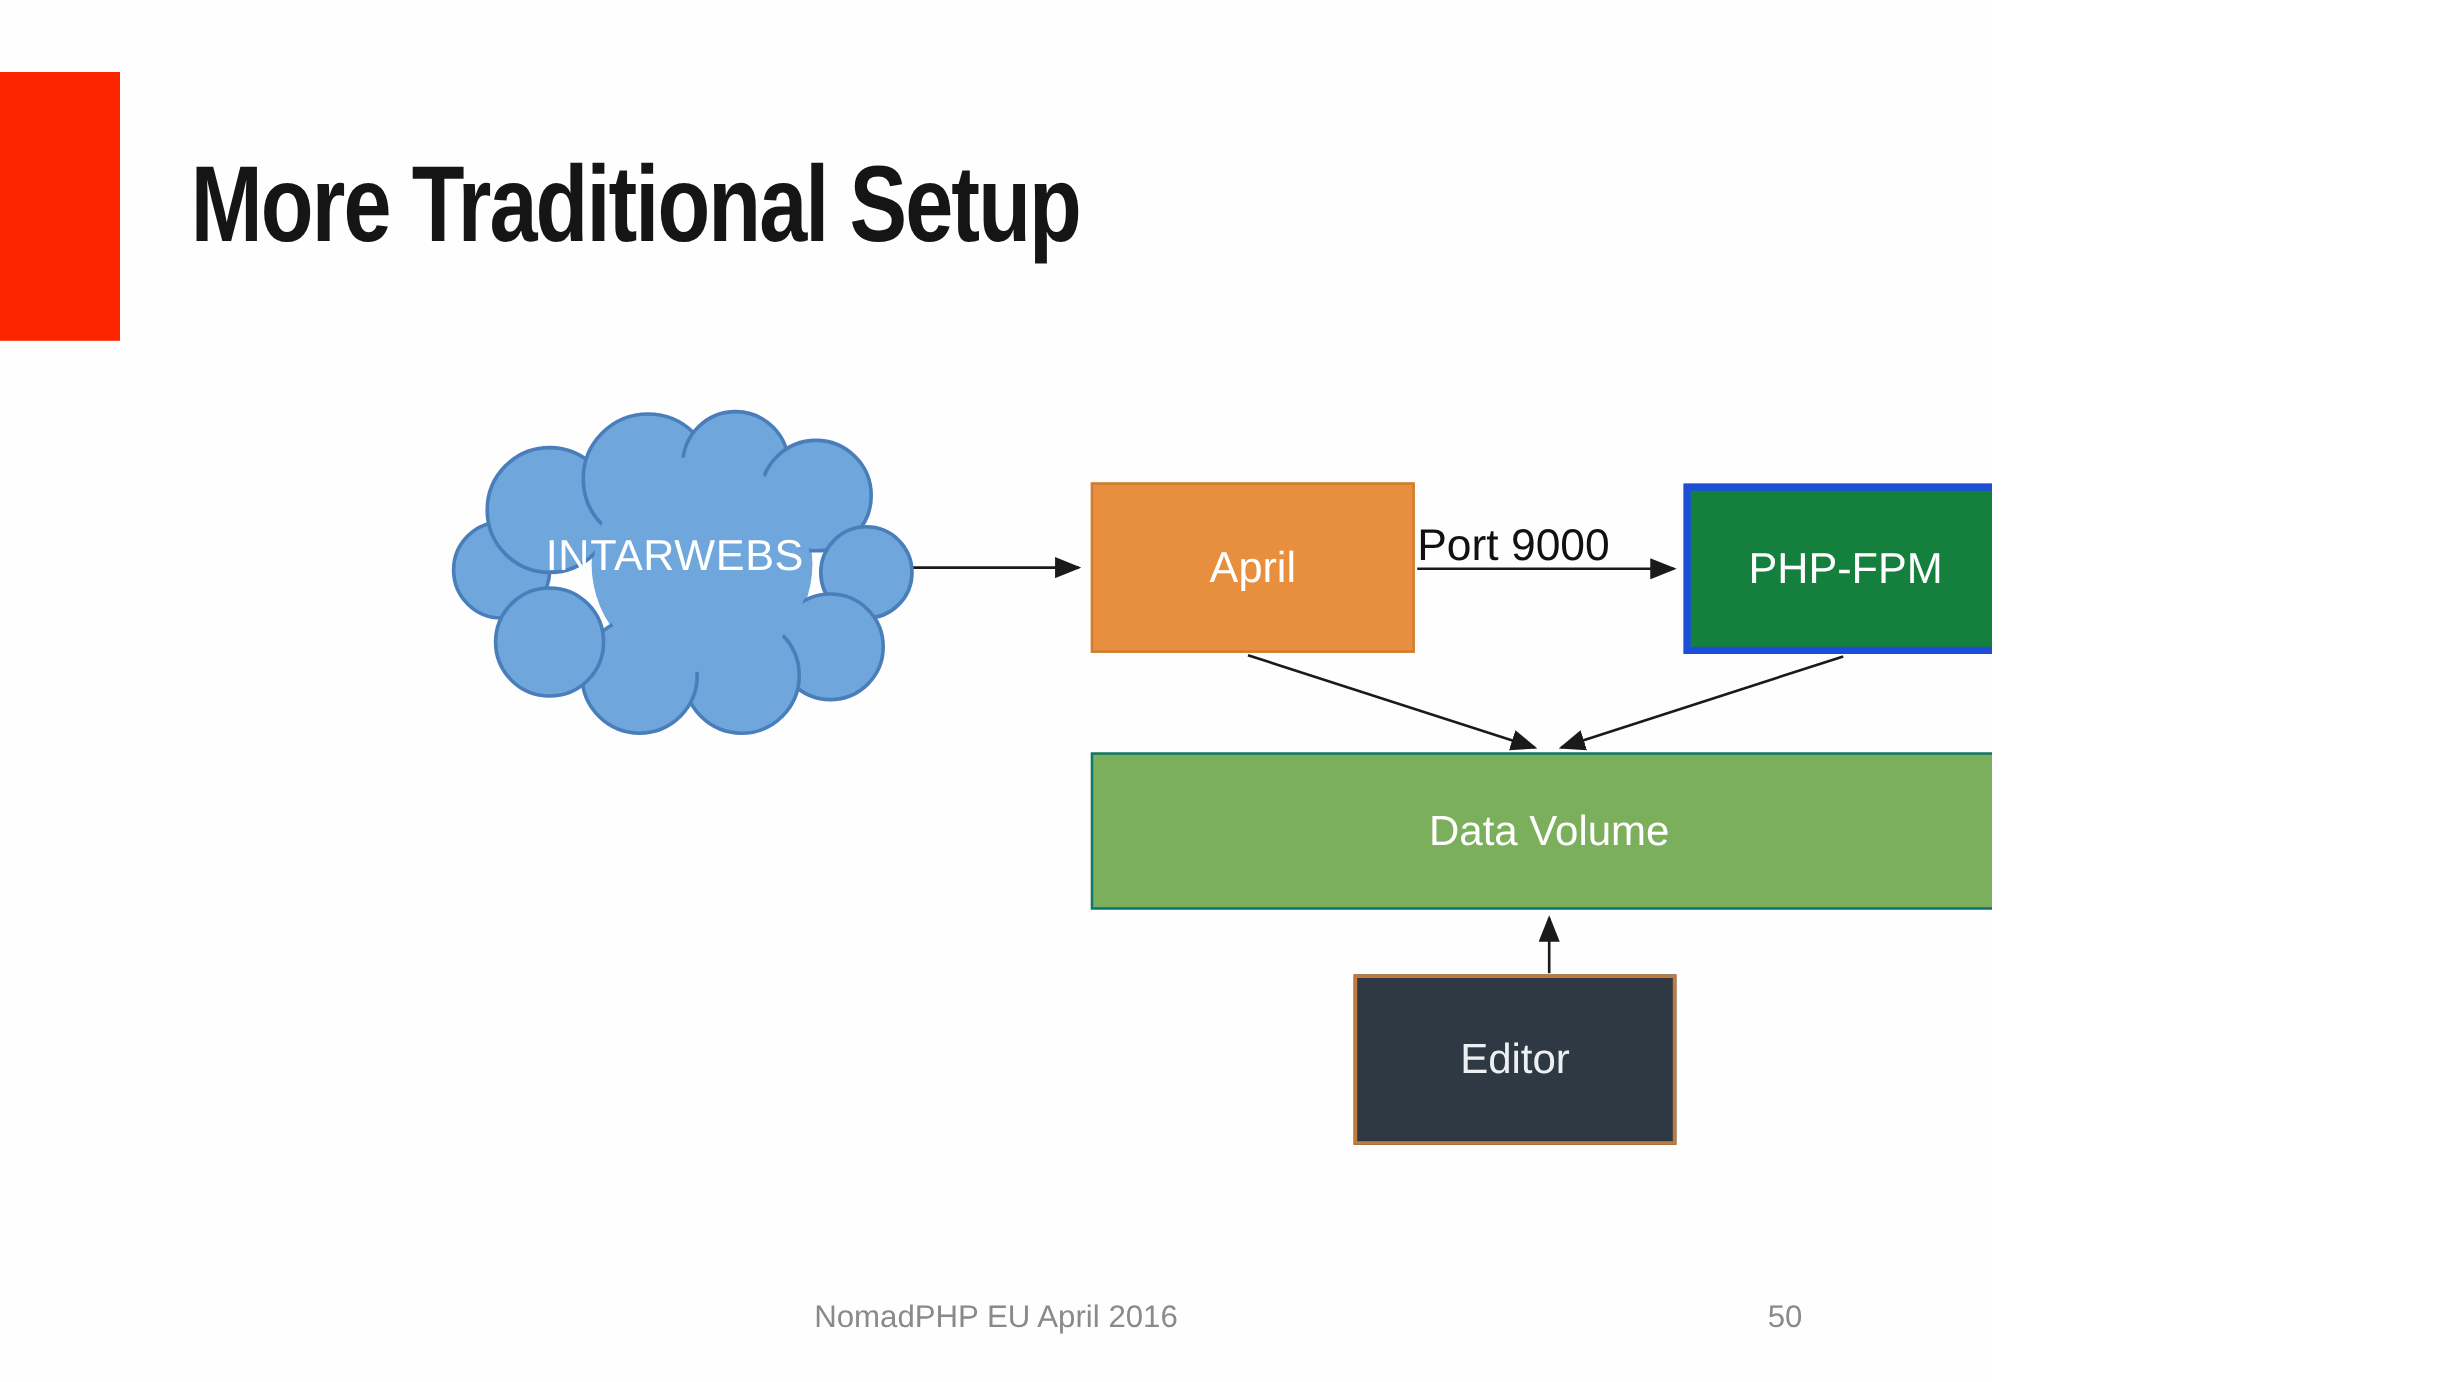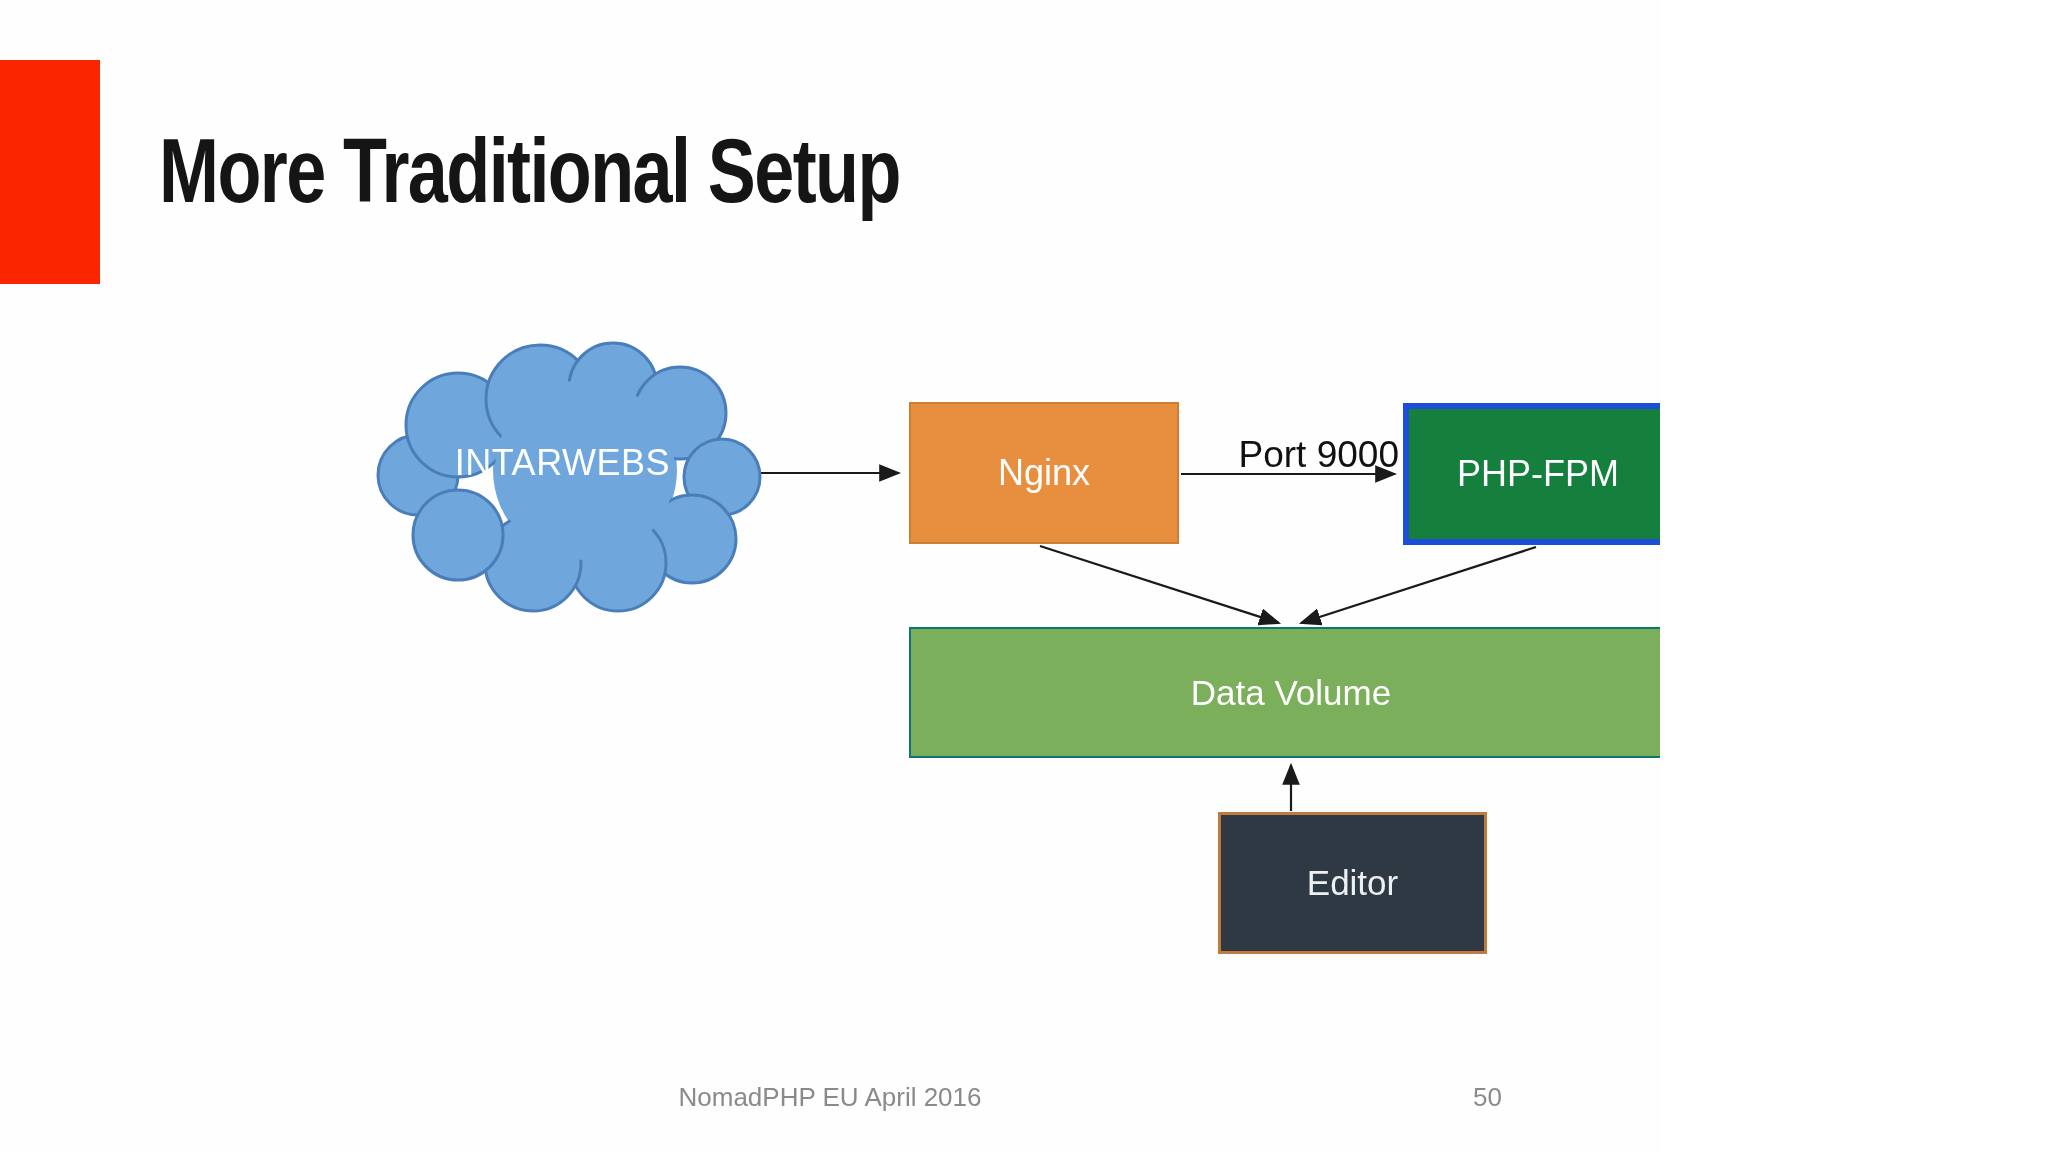--- a/index.html
+++ b/index.html
@@ -81,34 +81,34 @@
     border: 6px solid #1d4ed8;
   }
   .node-datavolume {
     left: 909px; top: 627px;
     width: 764px; height: 131px;
     background: #7caf5b;
     border: 2px solid #0f766e;
     font-size: 35px;
   }
   .node-editor {
-    left: 1218px; top: 812px;
+    left: 1128px; top: 812px;
     width: 269px; height: 142px;
     background: #2e3943;
     border: 3px solid #bf7b3d;
     color: #edf0f2;
     font-size: 35px;
   }
 
   
   .port-label {
     position: absolute;
     left: 1181px; top: 434px;
     width: 218px;
-    text-align: right;
+    text-align: left;
     font-size: 37px;
     color: #111111;
     white-space: nowrap;
   }
 
   
   .footer-text {
     position: absolute;
     left: 0; right: 0; top: 1082px;
     text-align: center;
@@ -162,21 +162,21 @@
           <circle cx="163" cy="228" r="48"></circle>
           <circle cx="88" cy="200" r="45"></circle>
         </g>
         <circle cx="215" cy="135" r="90" fill="#6fa7dc"></circle>
       </g>
     </svg>
   </div>
   <div class="cloud-label">INTARWEBS</div>
 
   <div class="node node-nginx">
-    <span>Nginx</span>
+    <span>April</span>
   </div>
   <div class="node node-phpfpm">
     <span>PHP-FPM</span>
   </div>
   <div class="node node-datavolume">
     <span>Data Volume</span>
   </div>
   <div class="node node-editor">
     <span>Editor</span>
   </div>

